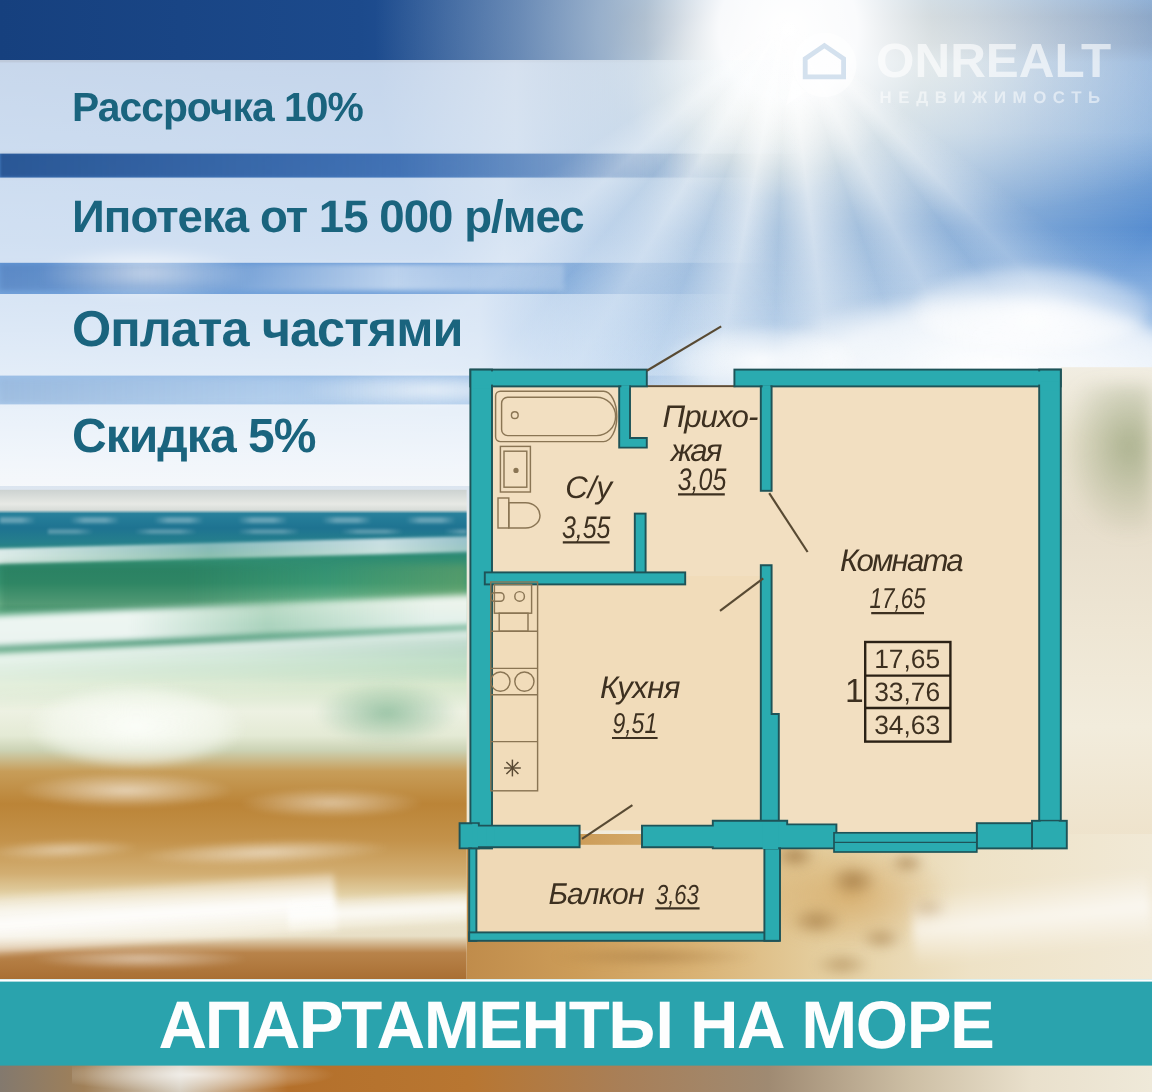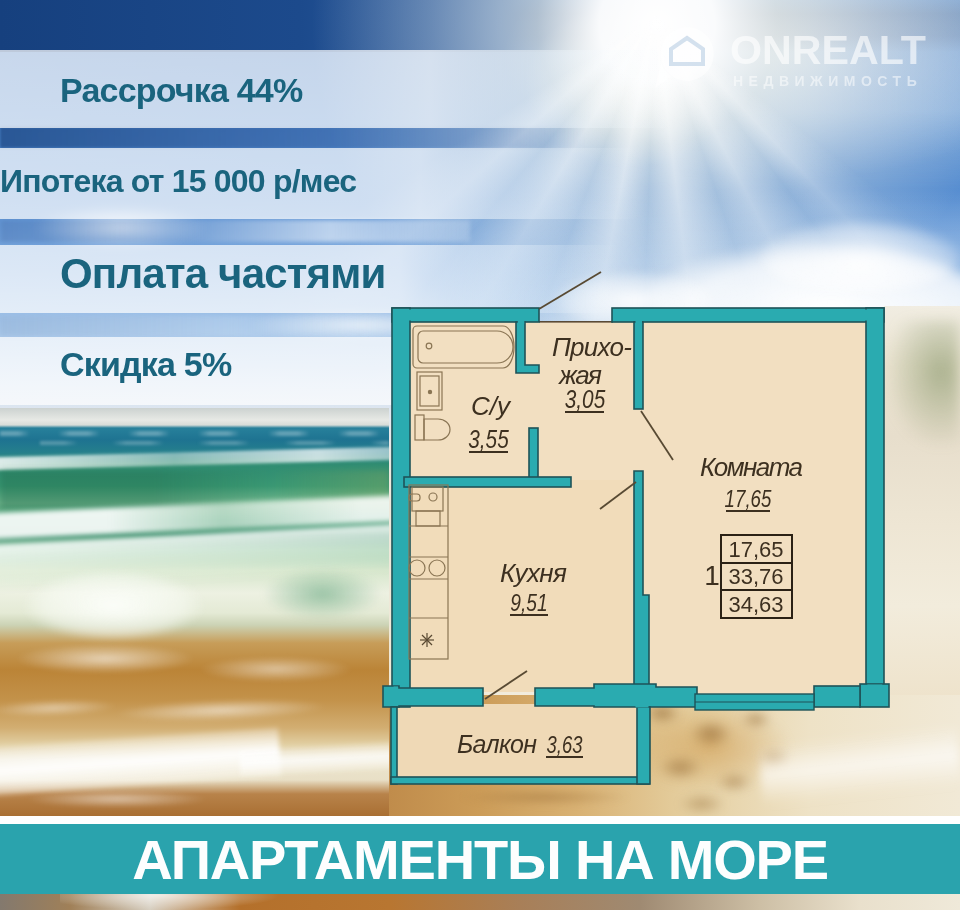--- a/index.html
+++ b/index.html
@@ -143,39 +143,39 @@
 
 <div class="abs" style="left:0;top:886px;width:960px;height:24px;
   background:linear-gradient(90deg,#83796e 0px,#a08058 70px,#d6cec0 150px,#b4702b 240px,#b87631 390px,#a87f58 520px,#9f8a72 640px,#cdbfa5 760px,#e9e0cc 860px,#efe9d9 960px);"></div>
 
 <div class="abs" style="left:60px;top:886px;width:220px;height:24px;
   background:radial-gradient(ellipse at 45% 40%, rgba(255,255,255,.65), rgba(255,255,255,0) 70%);"></div>
 
 <div class="abs" style="left:0;top:50px;width:960px;height:78px;display:flex;align-items:center;
   background:linear-gradient(90deg,rgba(255,255,255,.72) 0px,rgba(255,255,255,.70) 430px,rgba(244,250,255,.38) 560px,rgba(255,255,255,0) 680px);">
 
-  <span style="margin-left:60px;margin-top:3px;font-size:34px;font-weight:bold;letter-spacing:-0.8px;color:#1a647e;">Рассрочка 44%</span>
+  <span style="margin-left:60px;margin-top:3px;font-size:34px;font-weight:bold;letter-spacing:-0.8px;color:#1a647e;">Рассрочка 10%</span>
   </div>
 
 <div class="abs" style="left:0;top:148px;width:960px;height:71px;display:flex;align-items:center;
   background:linear-gradient(90deg,rgba(255,255,255,.72) 0px,rgba(255,255,255,.70) 420px,rgba(244,250,255,.38) 530px,rgba(255,255,255,0) 640px);">
 
-  <span style="margin-top:-4px;font-size:32px;font-weight:bold;letter-spacing:-0.8px;color:#1a647e;">Ипотека от 15 000 р/мес</span>
+  <span style="margin-left:60px;margin-top:-4px;font-size:38px;font-weight:bold;letter-spacing:-0.8px;color:#1a647e;">Ипотека от 15 000 р/мес</span>
   </div>
 
 <div class="abs" style="left:0;top:245px;width:960px;height:68px;display:flex;align-items:center;
   background:linear-gradient(90deg,rgba(255,255,255,.72) 0px,rgba(255,255,255,.70) 400px,rgba(244,250,255,.38) 510px,rgba(255,255,255,0) 620px);">
 
   <span style="margin-left:60px;margin-top:-11px;font-size:42px;font-weight:bold;letter-spacing:-0.8px;color:#1a647e;">Оплата частями</span>
   </div>
 
 <div class="abs" style="left:0;top:337px;width:960px;height:68px;display:flex;align-items:center;
   background:linear-gradient(90deg,rgba(255,255,255,.72) 0px,rgba(255,255,255,.70) 400px,rgba(244,250,255,.38) 520px,rgba(255,255,255,0) 640px);">
 
-  <span style="margin-left:60px;margin-top:-14px;font-size:34px;font-weight:bold;letter-spacing:-0.8px;color:#1a647e;">Скидка 5%</span>
+  <span style="margin-left:60px;margin-top:-14px;font-size:40px;font-weight:bold;letter-spacing:-0.8px;color:#1a647e;">Скидка 5%</span>
   </div>
 
 <svg class="abs" style="left:630px;top:15px;" width="320" height="85" viewBox="630 15 320 85">
 
   <g fill="none" stroke="rgba(255,255,255,.6)">
     <path d="M687 27 a27 27 0 1 1 -26 35 L655 88 L672 76 A27 27 0 0 1 687 27 Z" fill="rgba(255,255,255,.5)" stroke="none"></path>
     <path d="M671 64 L671 49 L687 38 L703 49 L703 64 Z" stroke="rgba(170,195,222,.5)" stroke-width="4" fill="none"></path>
   </g>
 
   <text x="730" y="64" font-family="Liberation Sans, sans-serif" font-size="40" font-weight="bold" fill="rgba(255,255,255,.62)" textLength="196" lengthAdjust="spacingAndGlyphs">ONREALT</text>
@@ -337,16 +337,16 @@
     <text x="756" y="557" font-size="22" text-anchor="middle" font-style="normal">17,65</text>
 
     <text x="756" y="584" font-size="22" text-anchor="middle" font-style="normal">33,76</text>
 
     <text x="756" y="612" font-size="22" text-anchor="middle" font-style="normal">34,63</text>
 
     <text x="712" y="585" font-size="28" text-anchor="middle" font-style="normal">1</text>
   </g>
 </svg>
 
-<div class="abs" style="left:0;top:816px;width:960px;height:70px;background:#2aa3ad;border-top:8px solid #ffffff;display:flex;align-items:center;justify-content:center;">
+<div class="abs" style="left:0;top:816px;width:960px;height:70px;background:#2aa3ad;border-top:2px solid #ffffff;display:flex;align-items:center;justify-content:center;">
 
   <div style="font-size:56px;font-weight:bold;color:#fdfefe;letter-spacing:-1.2px;">АПАРТАМЕНТЫ НА МОРЕ</div>
 </div>
 
 </body></html>

